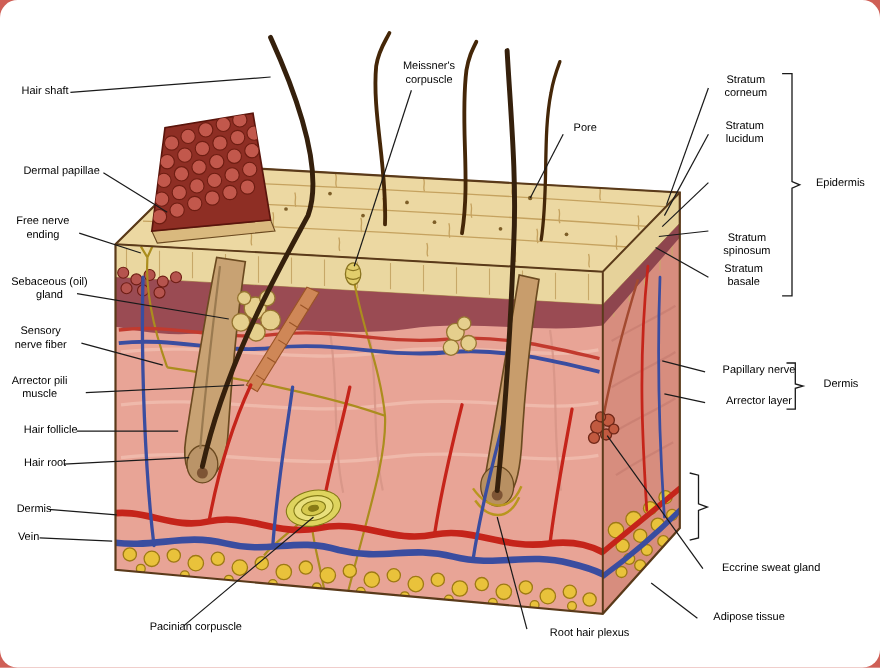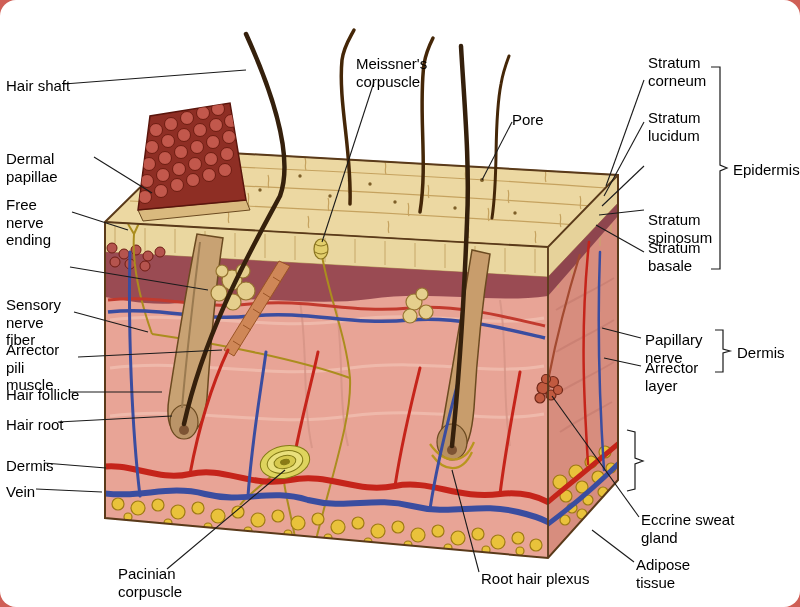--- a/index.html
+++ b/index.html
@@ -9,21 +9,21 @@
     overflow:hidden;
     font-family:"Liberation Sans", sans-serif;
   }
   .canvas {
     position:relative; width:800px; height:607px;
     background:#ffffff; border-radius:16px; overflow:hidden;
   }
   .art { position:absolute; left:0; top:0; z-index:1; }
   .lbl {
     position:absolute; z-index:2;
-    font-size:15px; line-height:1.18; color:#000;
+    font-size:10px; line-height:1.18; color:#000;text-align:center;
   }
 </style>
 </head>
 <body>
 
 <div class="canvas">
 
 <svg class="art" width="800" height="607" viewBox="0 0 800 607">
   <defs>
     <clipPath id="clipFront">
@@ -335,31 +335,32 @@
   <g fill="none" stroke="#1a1a1a" stroke-width="1.2">
     <path d="M711,67 L720,67 L720,165 L727,168 L720,171 L720,269 L711,269"></path>
     <path d="M715,330 L723,330 L723,349 L730,351 L723,353 L723,372 L715,372"></path>
     <path d="M627,430 L635,432 L635,458 L643,461 L635,464 L635,489 L627,491"></path>
   </g>
 </svg>
 
 <div class="lbl" style="left:6px;top:77px;width:70px">Hair shaft</div>
 <div class="lbl" style="left:6px;top:150px;width:100px">Dermal papillae</div>
 <div class="lbl" style="left:6px;top:196px;width:66px">Free nerve ending</div>
+<div class="lbl" style="left:6px;top:251px;width:78px">Sebaceous (oil) gland</div>
 <div class="lbl" style="left:6px;top:296px;width:62px">Sensory nerve fiber</div>
 <div class="lbl" style="left:6px;top:341px;width:60px">Arrector pili muscle</div>
 <div class="lbl" style="left:6px;top:386px;width:80px">Hair follicle</div>
 <div class="lbl" style="left:6px;top:416px;width:70px">Hair root</div>
 <div class="lbl" style="left:6px;top:457px;width:50px">Dermis</div>
 <div class="lbl" style="left:6px;top:483px;width:40px">Vein</div>
 
 <div class="lbl" style="left:356px;top:55px;width:68px">Meissner's corpuscle</div>
 <div class="lbl" style="left:512px;top:111px;width:40px">Pore</div>
 
-<div class="lbl" style="left:648px;top:54px;width:60px">Stratum corneum</div>
+<div class="lbl" style="left:648px;top:67px;width:60px">Stratum corneum</div>
 <div class="lbl" style="left:648px;top:109px;width:58px">Stratum lucidum</div>
 <div class="lbl" style="left:648px;top:211px;width:62px">Stratum spinosum</div>
 <div class="lbl" style="left:648px;top:239px;width:56px">Stratum basale</div>
 <div class="lbl" style="left:733px;top:161px;width:62px">Epidermis</div>
 
 <div class="lbl" style="left:645px;top:331px;width:90px">Papillary nerve</div>
 <div class="lbl" style="left:645px;top:359px;width:90px">Arrector layer</div>
 <div class="lbl" style="left:737px;top:344px;width:55px">Dermis</div>
 
 <div class="lbl" style="left:641px;top:511px;width:120px">Eccrine sweat gland</div>

